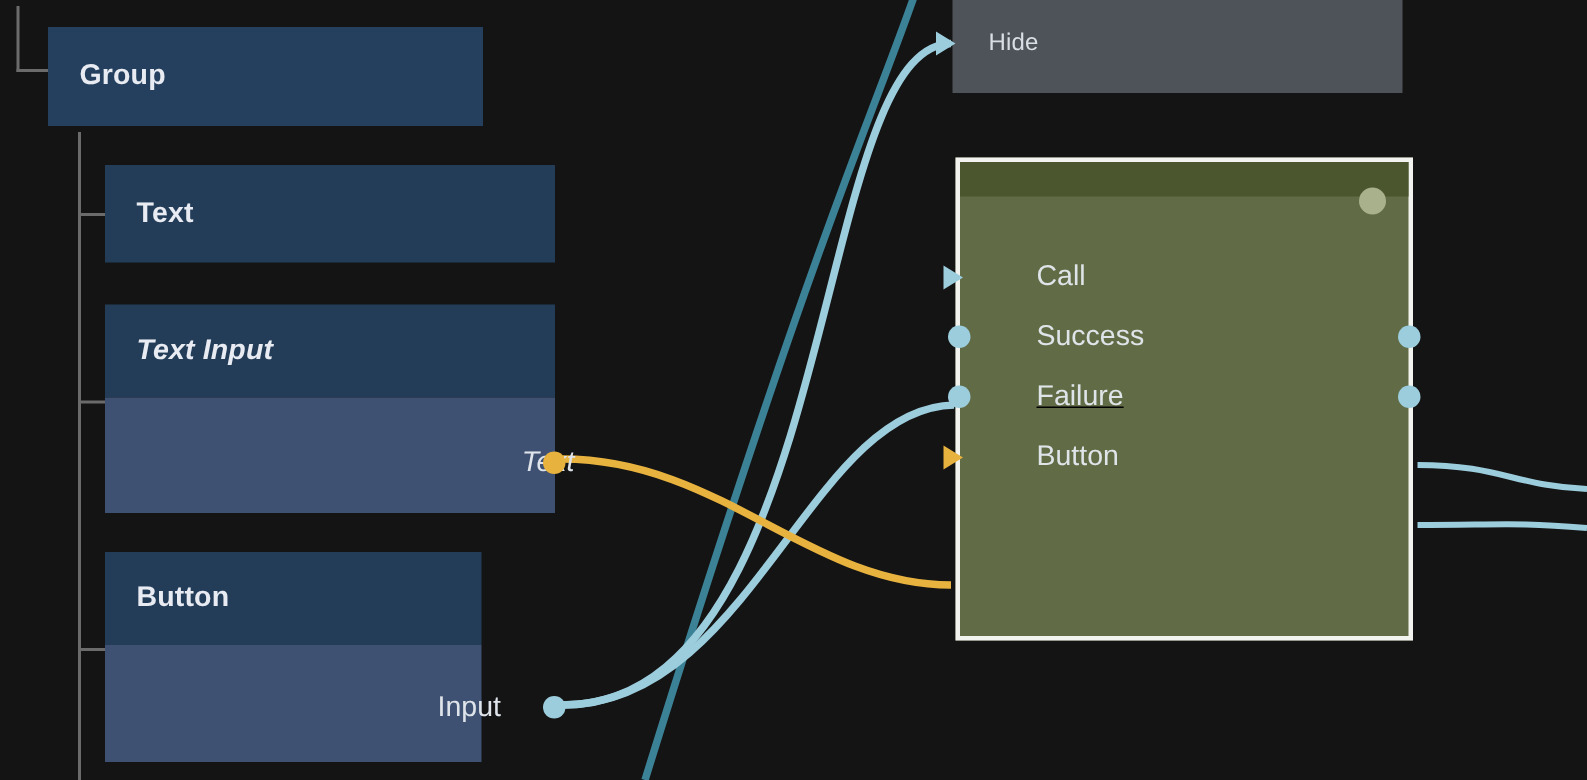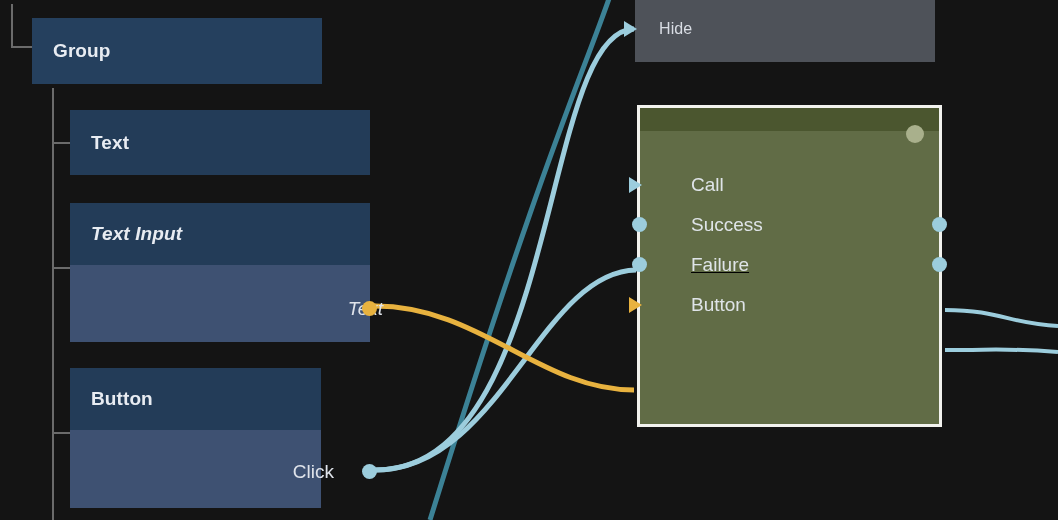--- a/index.html
+++ b/index.html
@@ -190,21 +190,21 @@
       <span class="dot dot-yellow" style="left:292px; top:36px;"></span>
     </div>
   </div>
 
   <div class="node node-blue" style="left:70px; top:368px; width:251px; height:140px;">
     <div class="node-header" style="height:62px;">
       <span>Button</span>
     </div>
     <div class="node-body" style="height:78px;">
       <div class="port-row port-out" style="top:31px;">
-        <span class="port-label">Click</span>
+        <span class="port-label">Input</span>
       </div>
       <span class="dot" style="left:292px; top:34px;"></span>
     </div>
   </div>
 
   <div class="node node-gray" style="left:635px; top:0px; width:300px; height:62px;">
     <div class="node-header" style="height:58px;">
       <span>Hide</span>
     </div>
     <span class="arrow-in" style="left:-11px; top:21px;"></span>

